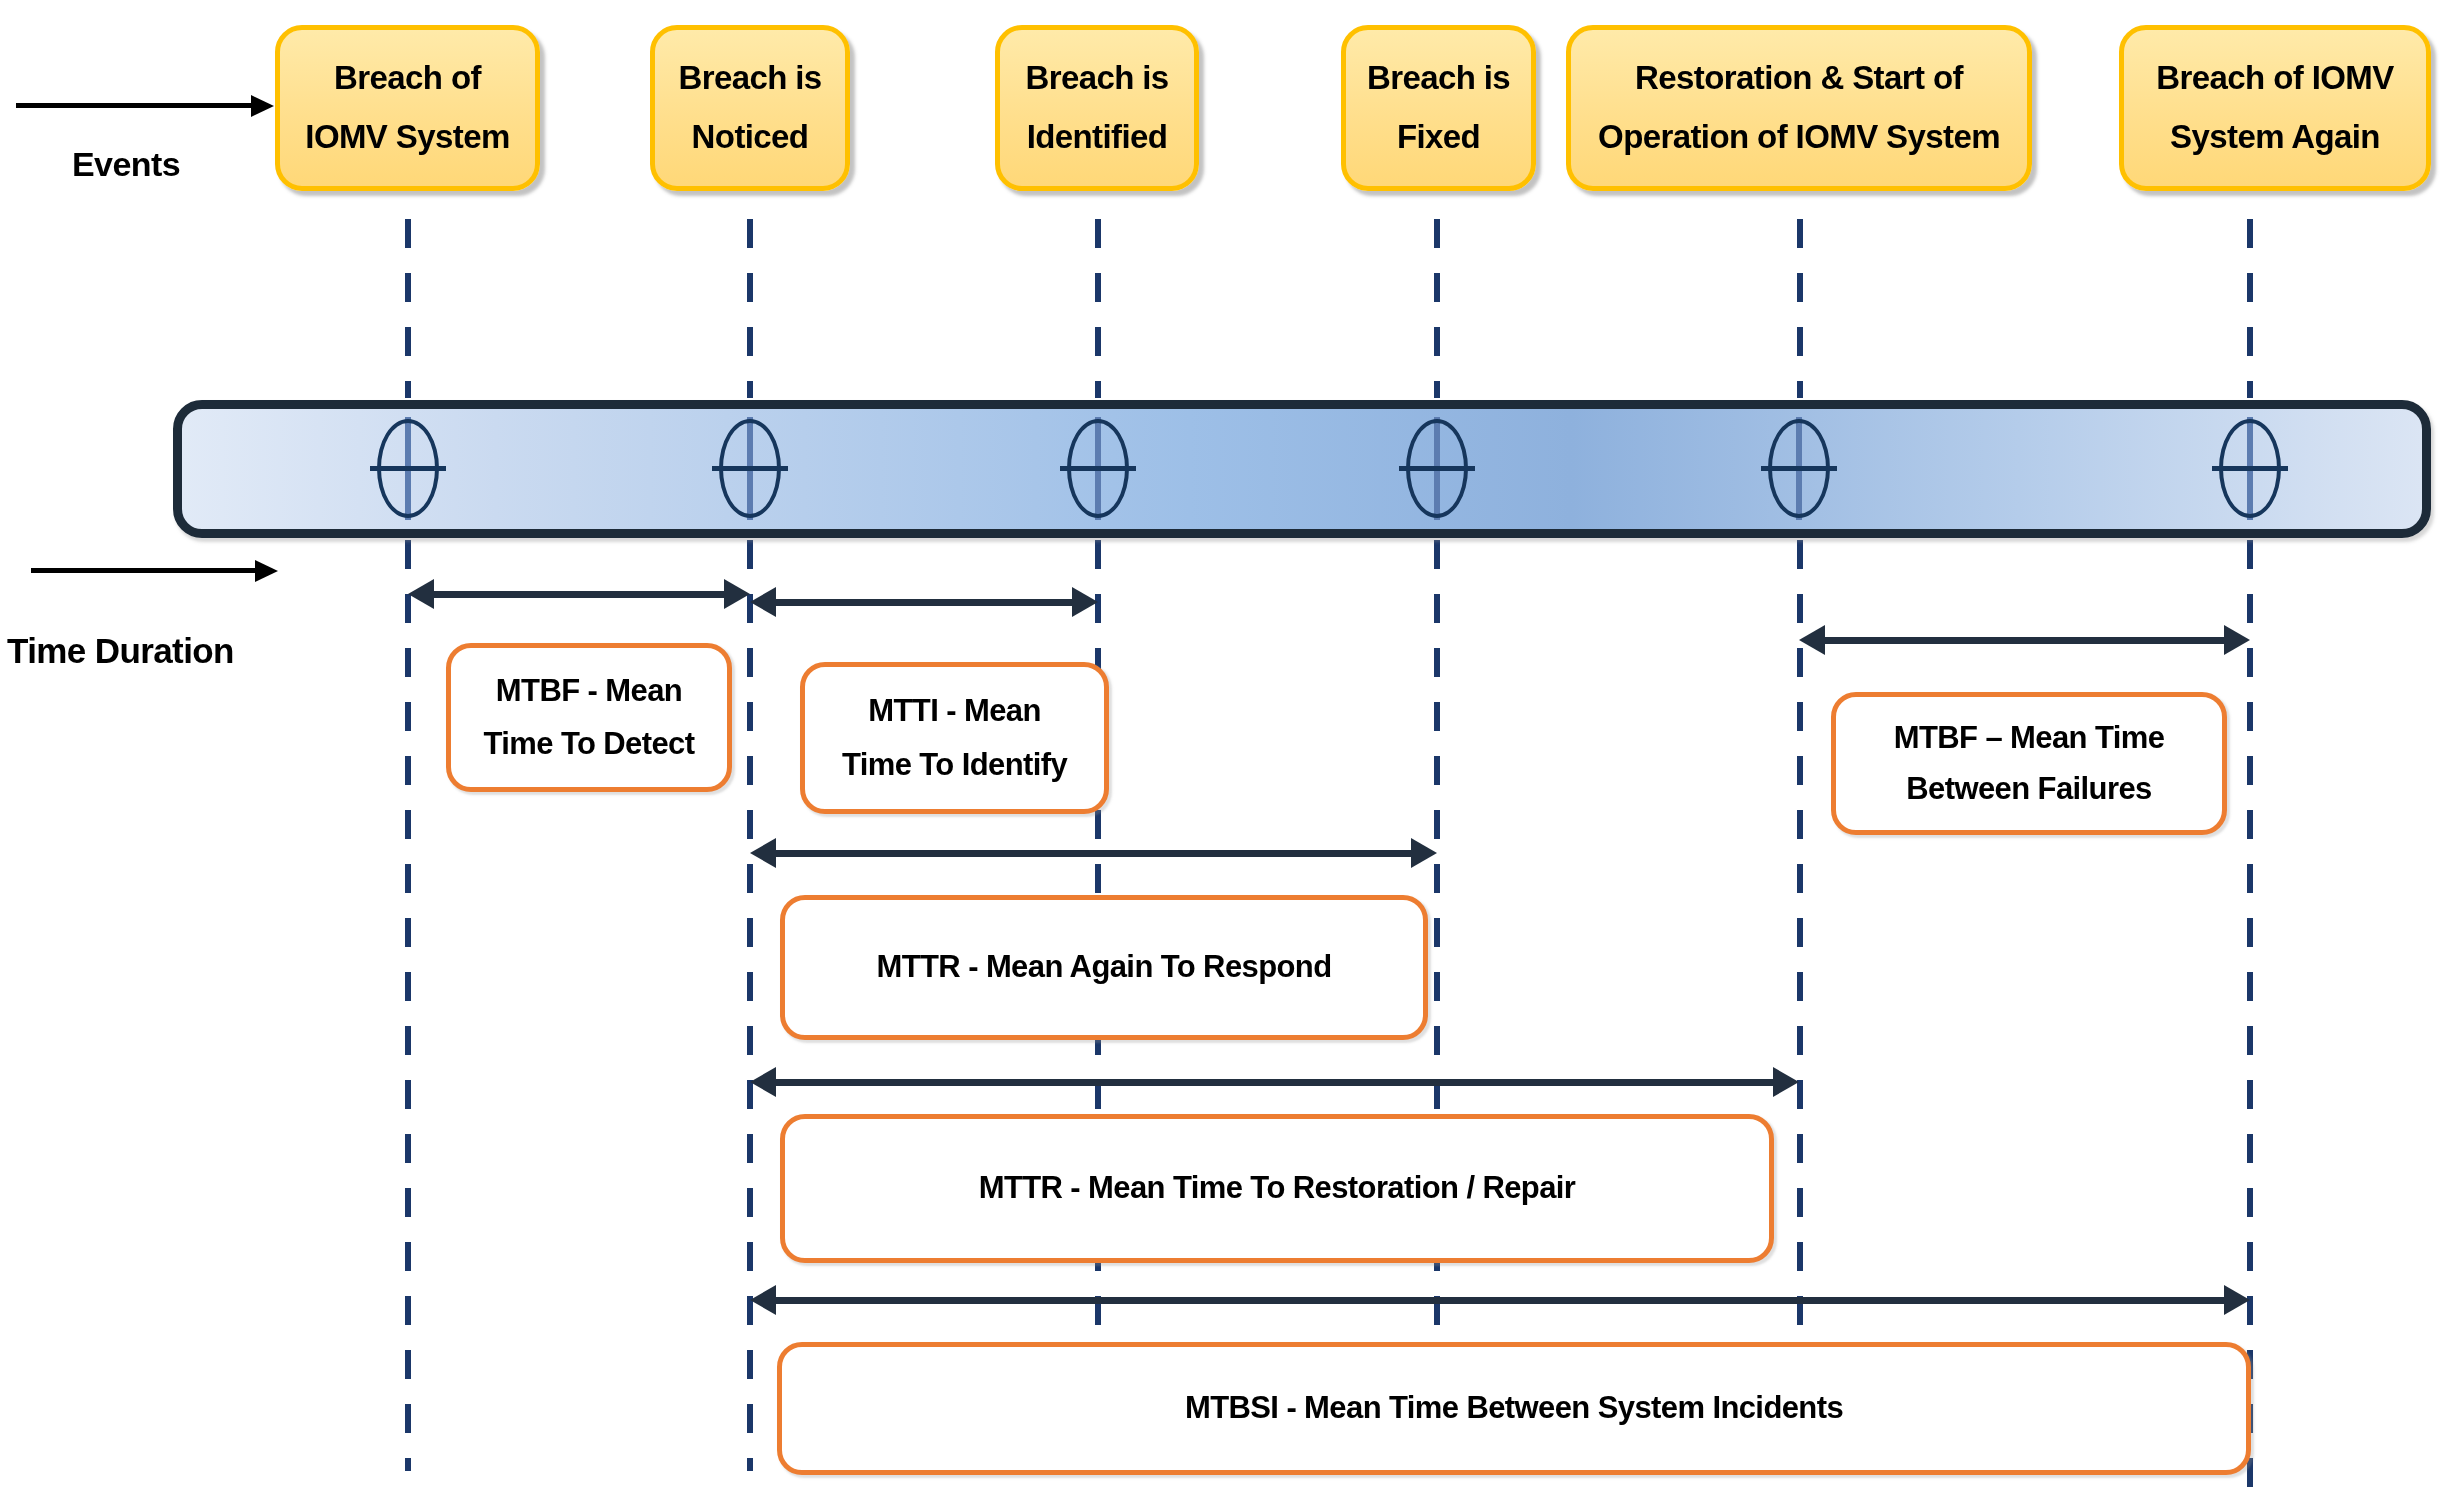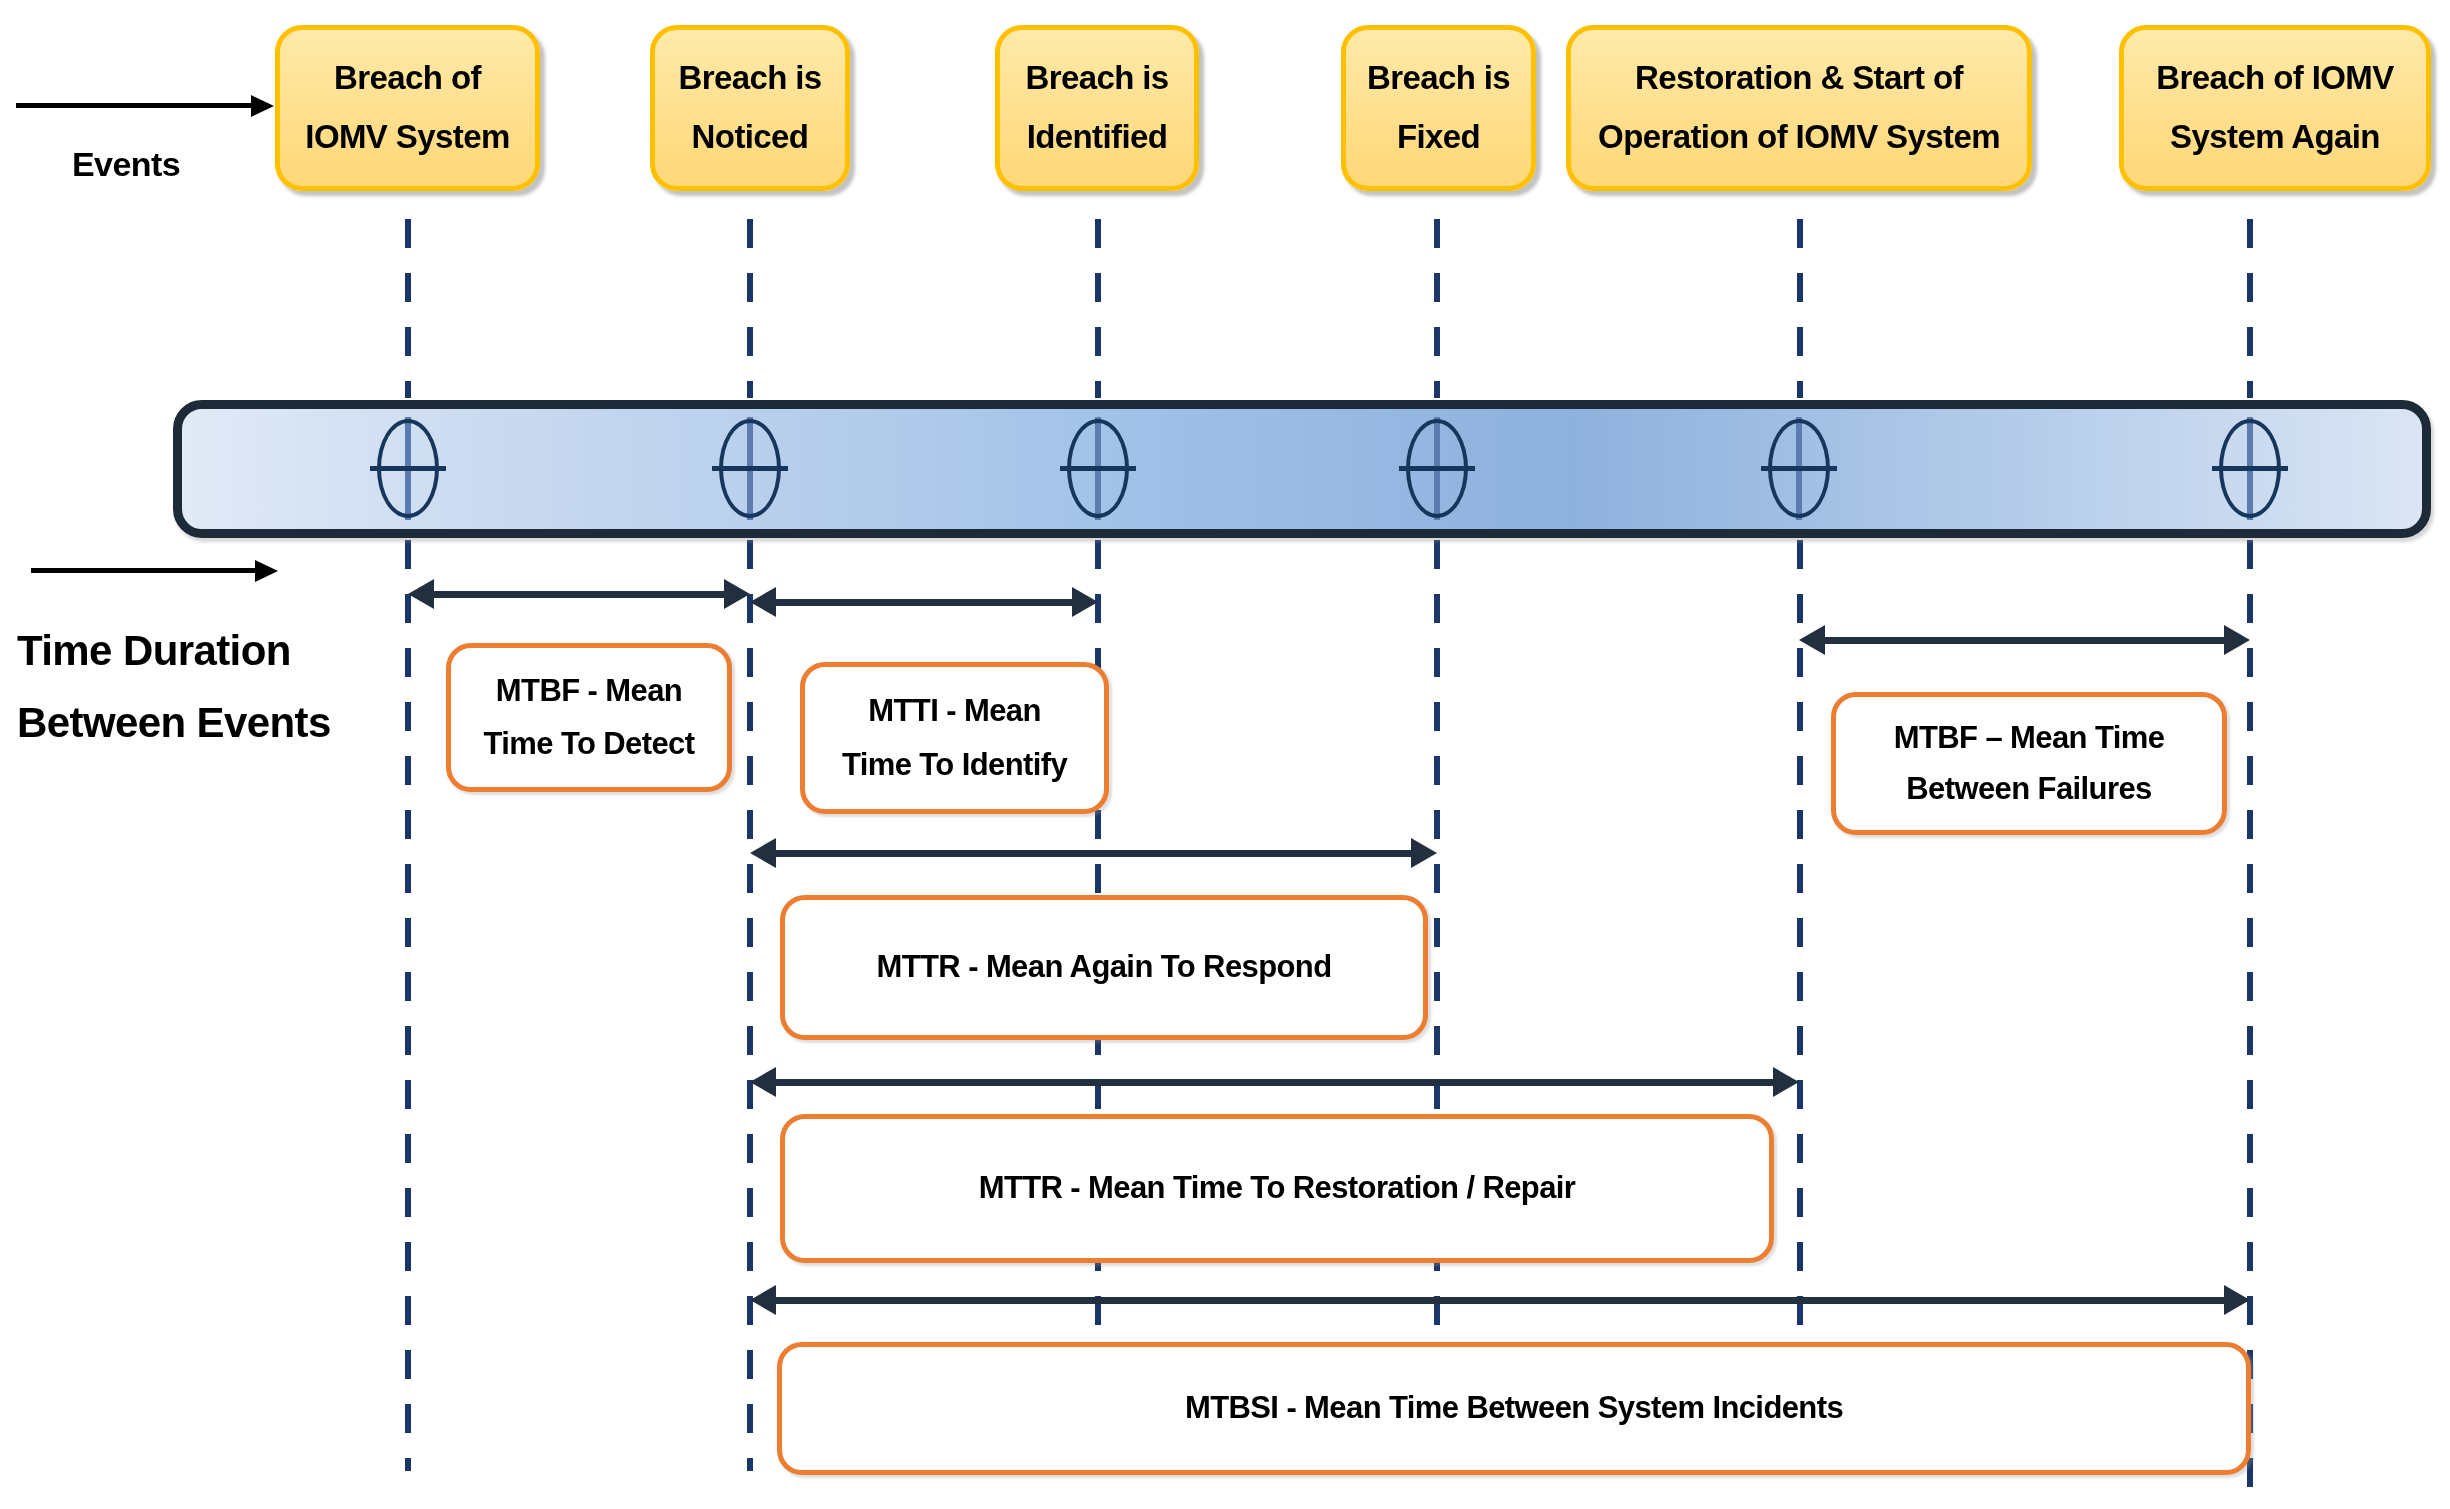--- a/index.html
+++ b/index.html
@@ -68,41 +68,40 @@
     display:flex;flex-direction:column;justify-content:space-evenly;align-items:center;
     font-weight:bold;font-size:31px;letter-spacing:-0.6px;text-align:center;line-height:1.05;
     padding:5.6px 9px;
     box-shadow:2.2px 2.8px 2.2px rgba(150,150,150,0.3);
   }
   .obox.single{justify-content:center;}
 
   
   .legend{position:absolute;font-weight:bold;letter-spacing:-0.6px;}
   .legend.events{left:53px;top:145px;width:146px;font-size:34px;text-align:center;}
-  .legend.duration{left:17px;top:615px;font-size:42px;line-height:72px;white-space:nowrap;}
+  .legend.duration{left:7px;top:615px;font-size:35px;line-height:72px;white-space:nowrap;}
   .legend.duration span{display:block;}
 </style>
 </head>
 <body>
 
 <div id="canvas">
 
   <div class="sarrow" style="left:15.7px;top:95px;width:258px;">
     <div class="ln"></div>
     <div class="hr"></div>
   </div>
   <div class="legend events">Events</div>
 
   <div class="sarrow" style="left:31px;top:560px;width:247px;">
     <div class="ln"></div>
     <div class="hr"></div>
   </div>
   <div class="legend duration">
     <span>Time Duration</span>
-    <span>Between Events</span>
   </div>
 
   <div class="vline top" style="left:405px;"></div>
   <div class="vline top" style="left:747px;"></div>
   <div class="vline top" style="left:1095px;"></div>
   <div class="vline top" style="left:1434px;"></div>
   <div class="vline top" style="left:1797px;"></div>
   <div class="vline top" style="left:2247px;"></div>
 
   <div class="vline bot" style="left:405px;"></div>

